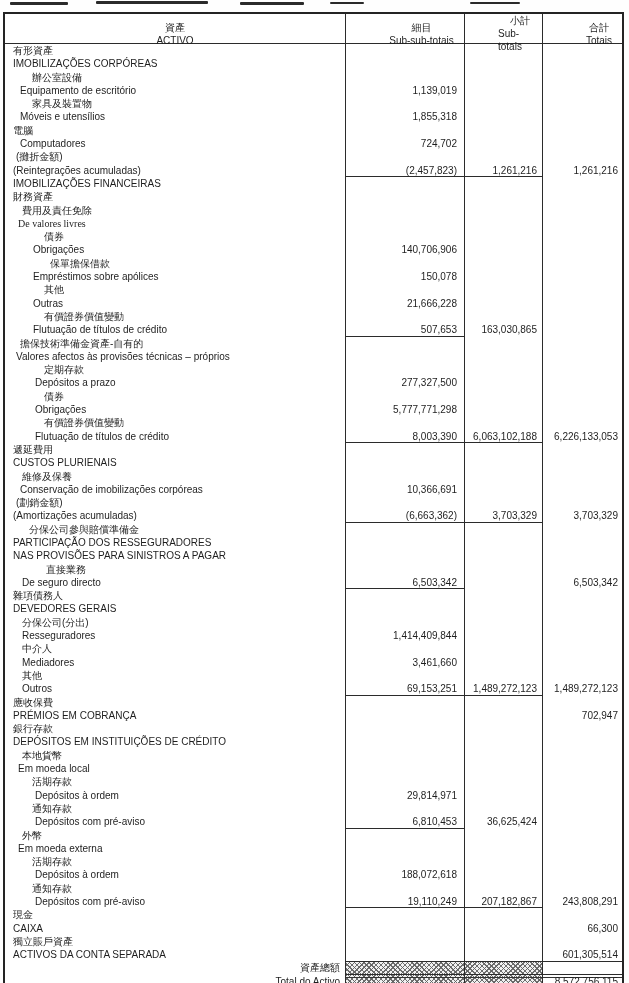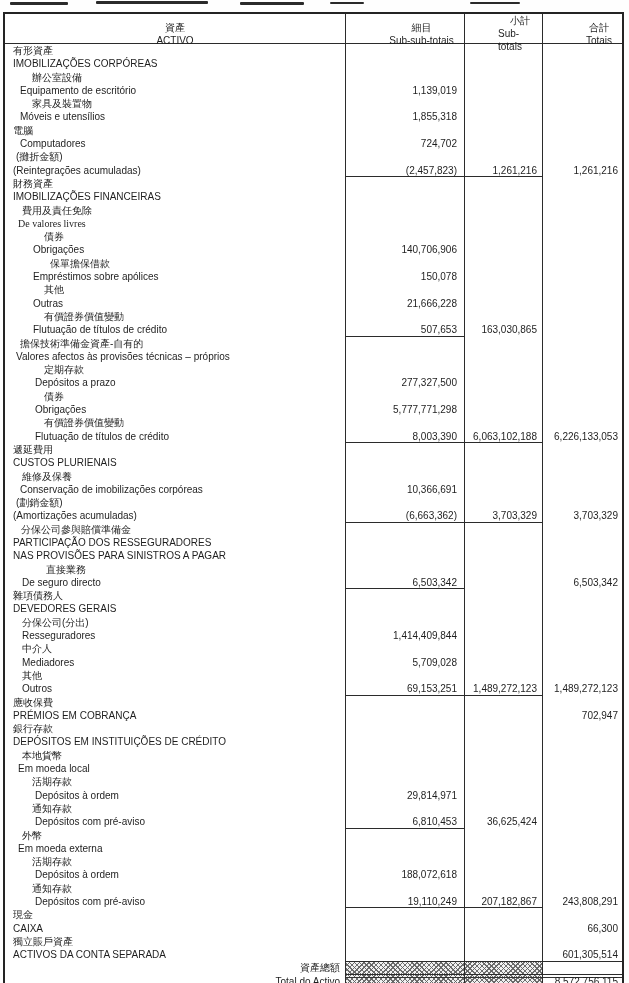--- a/index.html
+++ b/index.html
@@ -142,27 +142,27 @@
           <div class="cell num n2"></div>
           <div class="cell num n3"></div>
         </div>
         <div class="row">
           <div class="cell desc" style="padding-left: 8px;">(Reintegrações acumuladas)</div>
           <div class="cell num n1 ub">(2,457,823)</div>
           <div class="cell num n2 ub">1,261,216</div>
           <div class="cell num n3">1,261,216</div>
         </div>
         <div class="row">
+          <div class="cell desc" style="padding-left: 8px;">IMOBILIZAÇÕES FINANCEIRAS</div>
+          <div class="cell num n1"></div>
+          <div class="cell num n2"></div>
+          <div class="cell num n3"></div>
+        </div>
+        <div class="row">
           <div class="cell desc" style="padding-left: 8px;">財務資產</div>
-          <div class="cell num n1"></div>
-          <div class="cell num n2"></div>
-          <div class="cell num n3"></div>
-        </div>
-        <div class="row">
-          <div class="cell desc" style="padding-left: 8px;">IMOBILIZAÇÕES FINANCEIRAS</div>
           <div class="cell num n1"></div>
           <div class="cell num n2"></div>
           <div class="cell num n3"></div>
         </div>
         <div class="row">
           <div class="cell desc" style="padding-left: 17px;">費用及責任免除</div>
           <div class="cell num n1"></div>
           <div class="cell num n2"></div>
           <div class="cell num n3"></div>
         </div>
@@ -298,21 +298,21 @@
           <div class="cell num n2"></div>
           <div class="cell num n3"></div>
         </div>
         <div class="row">
           <div class="cell desc" style="padding-left: 8px;">(Amortizações acumuladas)</div>
           <div class="cell num n1 ub">(6,663,362)</div>
           <div class="cell num n2 ub">3,703,329</div>
           <div class="cell num n3">3,703,329</div>
         </div>
         <div class="row">
-          <div class="cell desc" style="padding-left: 16px;">分保公司參與賠償準備金</div>
+          <div class="cell desc" style="padding-left: 24px;">分保公司參與賠償準備金</div>
           <div class="cell num n1"></div>
           <div class="cell num n2"></div>
           <div class="cell num n3"></div>
         </div>
         <div class="row">
           <div class="cell desc" style="padding-left: 8px;">PARTICIPAÇÃO DOS RESSEGURADORES</div>
           <div class="cell num n1"></div>
           <div class="cell num n2"></div>
           <div class="cell num n3"></div>
         </div>
@@ -359,21 +359,21 @@
           <div class="cell num n3"></div>
         </div>
         <div class="row">
           <div class="cell desc" style="padding-left: 17px;">中介人</div>
           <div class="cell num n1"></div>
           <div class="cell num n2"></div>
           <div class="cell num n3"></div>
         </div>
         <div class="row">
           <div class="cell desc" style="padding-left: 17px;">Mediadores</div>
-          <div class="cell num n1">5,709,028</div>
+          <div class="cell num n1">3,461,660</div>
           <div class="cell num n2"></div>
           <div class="cell num n3"></div>
         </div>
         <div class="row">
           <div class="cell desc" style="padding-left: 17px;">其他</div>
           <div class="cell num n1"></div>
           <div class="cell num n2"></div>
           <div class="cell num n3"></div>
         </div>
         <div class="row">

